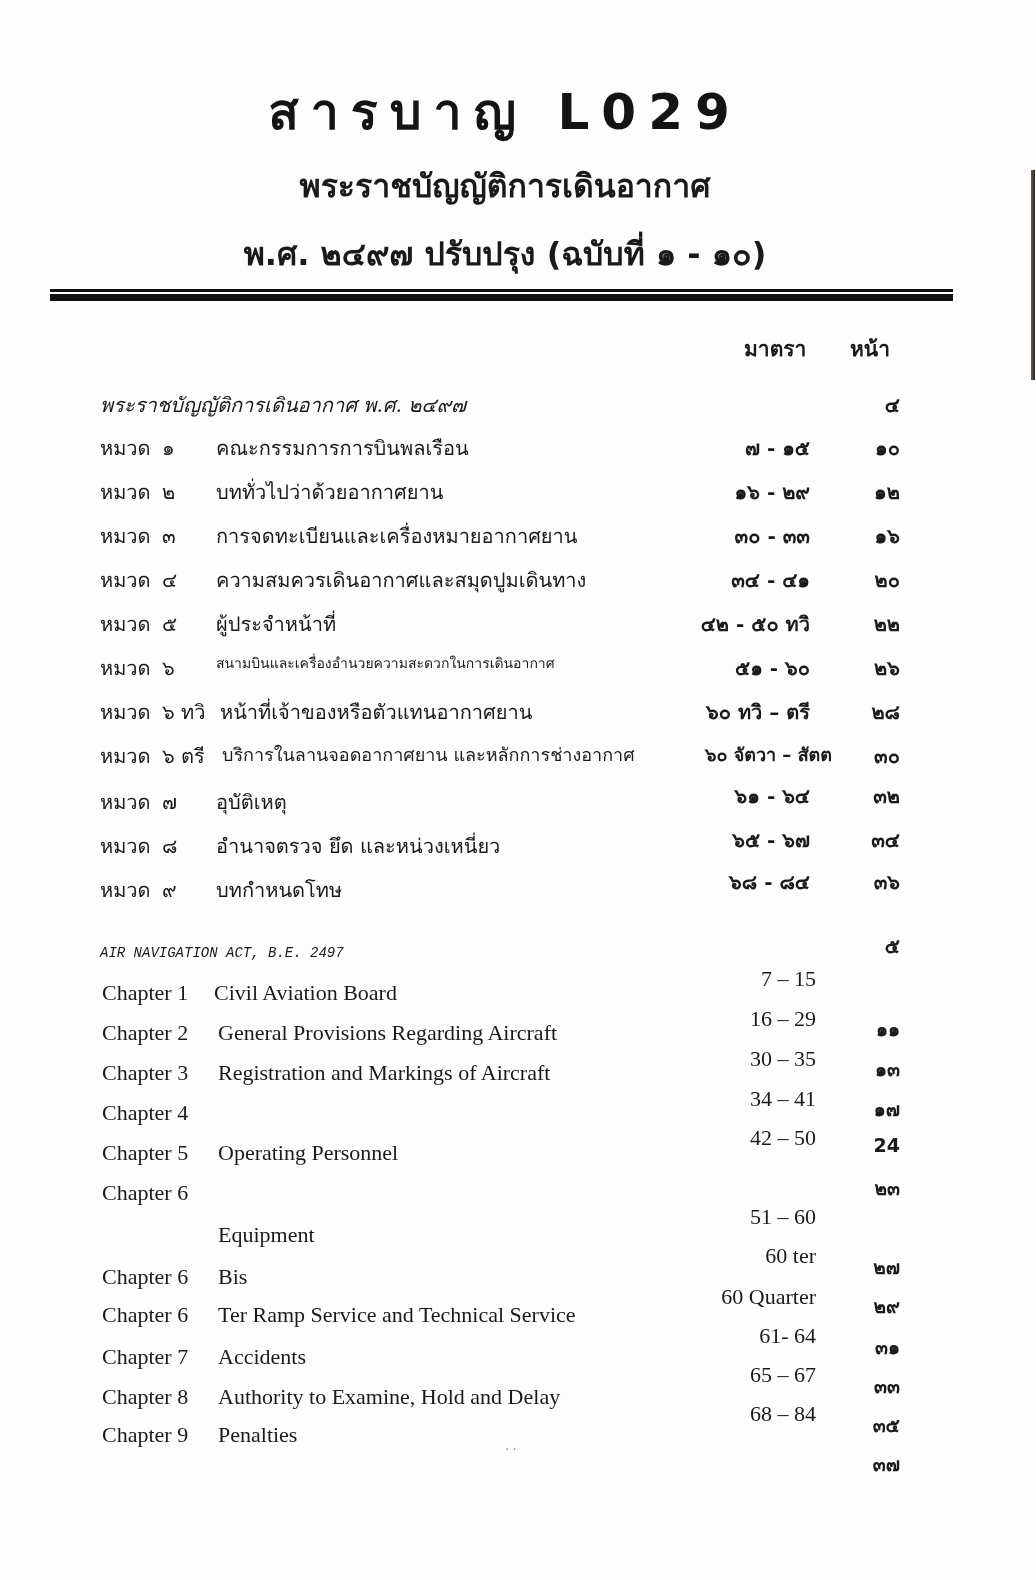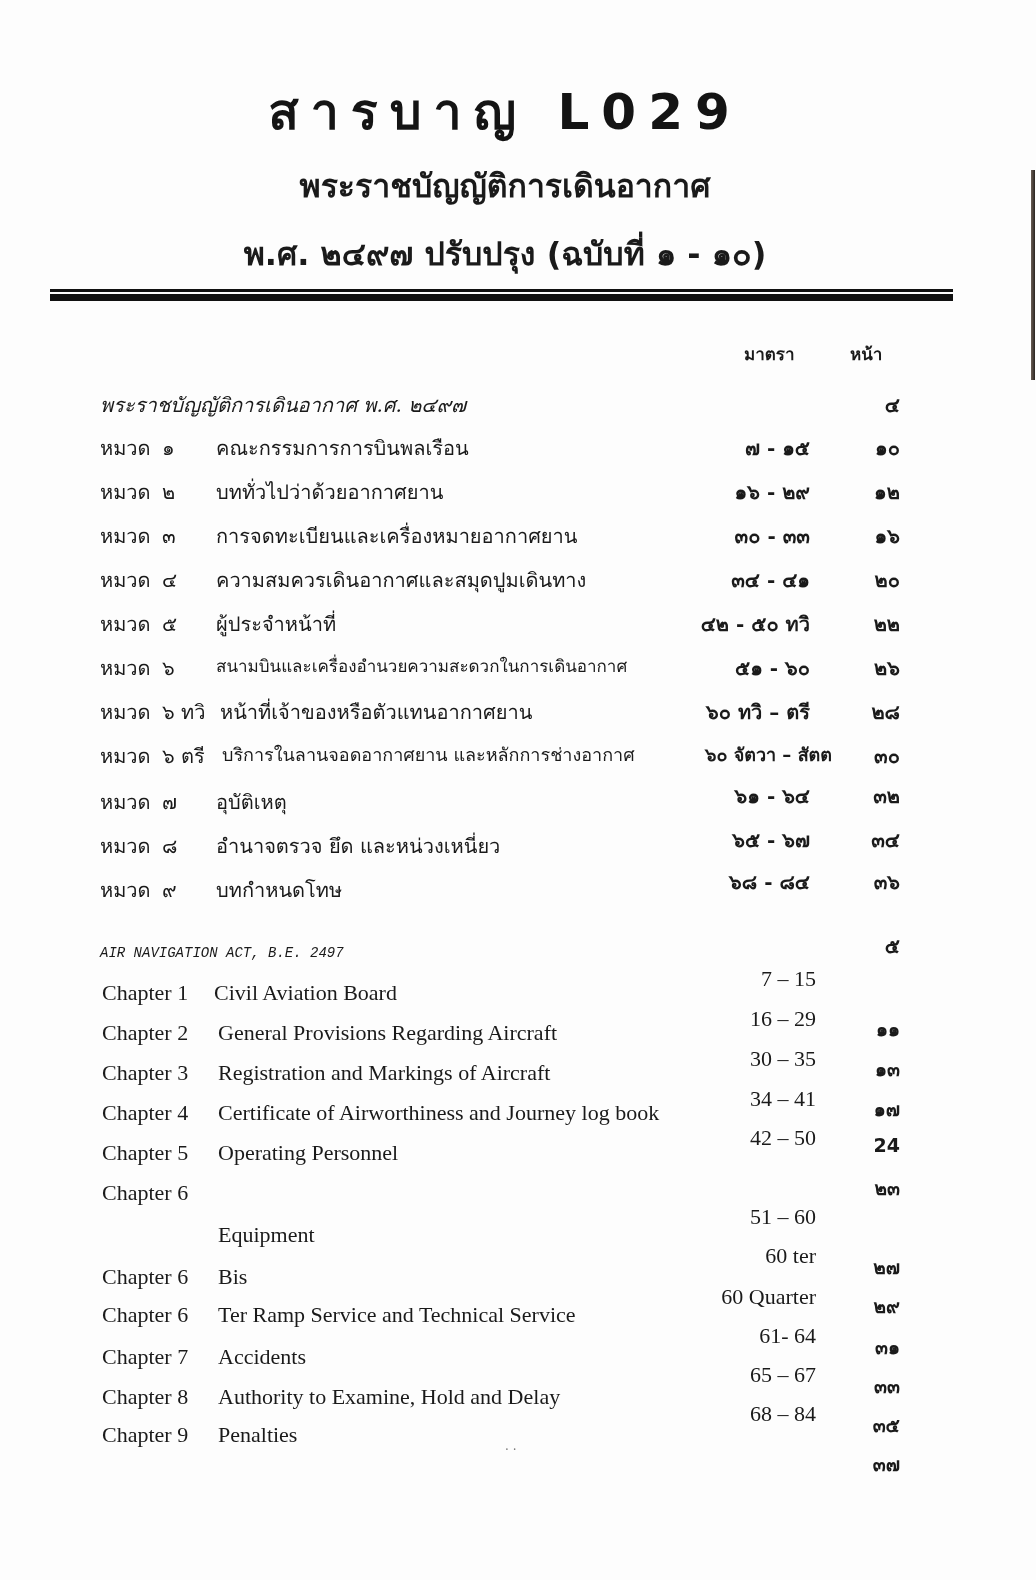--- a/index.html
+++ b/index.html
@@ -23,22 +23,22 @@
     }
     .sub1 { top: 160px; font-size: 32px; font-family: Liberation Mono, monospace; }
     .sub2 { top: 228px; font-size: 32px; }
     .rule {
       position: absolute; left: 50px; top: 289px; width: 903px; height: 11px;
     }
     .rule .thin { position: absolute; left: 0; top: 0; width: 100%; height: 3px; background: #111; }
     .rule .thick { position: absolute; left: 0; top: 5px; width: 100%; height: 7px; background: #111; }
 
     .col-head {
-      position: absolute; top: 340px; font-family: "DejaVu Sans", sans-serif;
-      font-weight: bold; font-size: 17px;
+      position: absolute; top: 332px; font-family: "DejaVu Sans", sans-serif;
+      font-weight: bold; font-size: 21px;
     }
     .row {
       position: absolute; left: 100px; width: 800px; height: 32px;
       font-family: "DejaVu Sans", sans-serif; font-size: 20px;
     }
     .row .lbl { position: absolute; left: 0; top: 0; white-space: nowrap; }
     .row .num { position: absolute; left: 62px; top: 0; white-space: nowrap; }
     .row .ttl { position: absolute; left: 116px; top: 0; white-space: nowrap; }
     .row .sec { position: absolute; right: 90px; top: 0; white-space: nowrap; text-align: right; font-weight: bold; }
     .row .pg  { position: absolute; right: 0; top: 0; width: 60px; text-align: right; white-space: nowrap; font-weight: bold; }
@@ -117,21 +117,21 @@
 <div class="row" style="top:608px;">
   <span class="lbl">หมวด</span>
   <span class="num">๕</span>
   <span class="ttl">ผู้ประจำหน้าที่</span>
   <span class="sec">๔๒ - ๕๐ ทวิ</span>
   <span class="pg">๒๒</span>
 </div>
 <div class="row" style="top:652px;">
   <span class="lbl">หมวด</span>
   <span class="num">๖</span>
-  <span class="ttl" style="font-size:17px;font-family:Liberation Mono, monospace;">สนามบินและเครื่องอำนวยความสะดวกในการเดินอากาศ</span>
+  <span class="ttl" style="font-size:14px;font-family:Liberation Mono, monospace;">สนามบินและเครื่องอำนวยความสะดวกในการเดินอากาศ</span>
   <span class="sec">๕๑ - ๖๐</span>
   <span class="pg">๒๖</span>
 </div>
 <div class="row" style="top:696px;">
   <span class="lbl">หมวด</span>
   <span class="num">๖ ทวิ</span>
   <span class="ttl" style="left:120px;">หน้าที่เจ้าของหรือตัวแทนอากาศยาน</span>
   <span class="sec">๖๐ ทวิ – ตรี</span>
   <span class="pg">๒๘</span>
 </div>
@@ -176,21 +176,20 @@
 <div class="erow" style="top:1020px;">
   <span class="lbl">Chapter 2</span>
   <span class="ttl">General Provisions Regarding Aircraft</span>
 </div>
 <div class="erow" style="top:1060px;">
   <span class="lbl">Chapter 3</span>
   <span class="ttl">Registration and Markings of Aircraft</span>
 </div>
 <div class="erow" style="top:1100px;">
   <span class="lbl">Chapter 4</span>
-  <span class="ttl">Certificate of Airworthiness and Journey log book</span>
 </div>
 <div class="erow" style="top:1140px;">
   <span class="lbl">Chapter 5</span>
   <span class="ttl">Operating Personnel</span>
 </div>
 <div class="erow" style="top:1180px;">
   <span class="lbl">Chapter 6</span>
 </div>
 <div class="erow" style="top:1222px;">
   <span class="lbl"></span>

